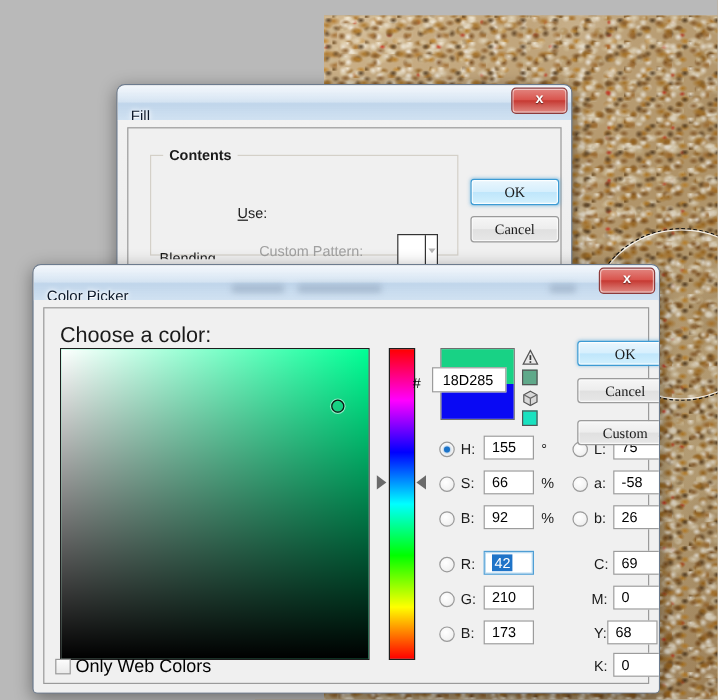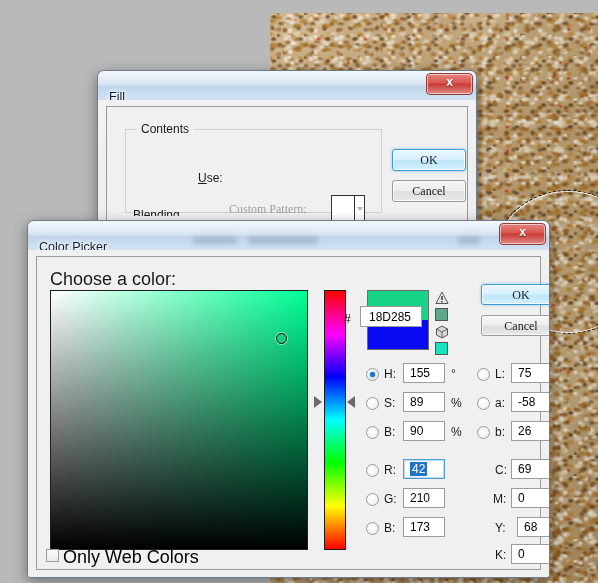--- a/index.html
+++ b/index.html
@@ -135,21 +135,21 @@
   }
   .inner-frame{
     position:absolute;border:1px solid #9a9a9a;background:#f0f0f0;
   }
 
   
   #fill-dialog{left:97px;top:70px;width:378px;height:200px;z-index:10;}
   #fill-dialog .clientarea{background:linear-gradient(to bottom,#f2f2f2,#ebebeb);}
   #fill-inner{left:8px;top:6px;right:8px;bottom:6px;}
   .group-box{
-    position:absolute;border:1px solid #d4d0c8;border-top-color:#d4d0c8;
+    position:absolute;border:1px solid #d4d0c8;border-top-color:#d4d0c8;font-weight:bold;
   }
   .group-legend{
     position:absolute;top:-8px;left:10px;background:#f0f0f0;padding:0 5px;
     font-size:12px;color:#1a1a1a;
   }
   .lbl{position:absolute;font-size:12px;color:#1a1a1a;}
   .lbl.dim{color:#a0a0a0;}
   .combo{
     position:absolute;height:22px;background:#fff;border:1px solid #9c9c9c;
     box-sizing:border-box;
@@ -276,21 +276,21 @@
     background:#fff;border:1px solid #9c9c9c;box-sizing:border-box;
   }
   #hex-field .v{position:absolute;left:8px;top:3px;font-size:12px;}
 
   .cb{
     position:absolute;width:13px;height:13px;box-sizing:border-box;
     border:1px solid #9a9a9a;
     background:linear-gradient(to bottom,#fcfcfc,#eaeaea);
     cursor:pointer;
   }
-  #only-web-label{position:absolute;left:63px;top:547px;font-size:18px;}
+  #only-web-label{position:absolute;left:63px;top:547px;font-size:15px;}
 
   
   #blending-peek{
     position:absolute;left:133px;top:208px;font-size:12px;color:#1a1a1a;
     z-index:11;clip-path:inset(0 0 42% 0);text-decoration:underline;
   }
   
   .glass-ghost{
     position:absolute;background:rgba(90,110,135,.30);filter:blur(2.6px);
     border-radius:2px;pointer-events:none;
@@ -320,21 +320,21 @@
 
       <div class="group-box" style="left:18px;top:22px;width:255px;height:82px;">
         <div class="group-legend">Contents</div>
       </div>
 
       <div class="lbl" style="left:91px;top:64px;">
         <span style="text-decoration:underline">U</span><span>se:</span>
       </div>
 
 
-      <div class="lbl dim" style="left:122px;top:95px;font-family:Liberation Serif, serif;">Custom Pattern:</div>
+      <div class="lbl dim" style="left:109px;top:95px;">Custom Pattern:</div>
 
       <div class="patternbox" style="left:224px;top:88px;">
         <div class="sep"></div>
         <div class="arrow"></div>
       </div>
 
       <div class="btn default" style="left:285px;top:42px;width:74px;height:22px;padding-top:4px;">
         <span>OK</span>
       </div>
       <div class="btn" style="left:285px;top:73px;width:74px;height:22px;padding-top:4px;">
@@ -398,28 +398,28 @@
       <div class="radio on" style="left:329px;top:111px;"></div>
       <div class="rowlabel" style="left:347px;top:110px;">H:</div>
       <div class="numfield" style="left:366px;top:106px;">
         <div class="v">155</div>
       </div>
       <div class="unit" style="left:414px;top:110px;">°</div>
 
       <div class="radio" style="left:329px;top:140px;"></div>
       <div class="rowlabel" style="left:347px;top:139px;">S:</div>
       <div class="numfield" style="left:366px;top:135px;">
-        <div class="v">89</div>
+        <div class="v">66</div>
       </div>
       <div class="unit" style="left:414px;top:139px;">%</div>
 
       <div class="radio" style="left:329px;top:169px;"></div>
       <div class="rowlabel" style="left:347px;top:168px;">B:</div>
       <div class="numfield" style="left:366px;top:164px;">
-        <div class="v">90</div>
+        <div class="v">92</div>
       </div>
       <div class="unit" style="left:414px;top:168px;">%</div>
 
       <div class="radio" style="left:440px;top:111px;"></div>
       <div class="rowlabel" style="left:458px;top:110px;">L:</div>
       <div class="numfield" style="left:474px;top:106px;text-decoration:underline;">
         <div class="v">75</div>
       </div>
 
       <div class="radio" style="left:440px;top:140px;"></div>
@@ -456,34 +456,37 @@
       <div class="numfield" style="left:474px;top:202px;">
         <div class="v">69</div>
       </div>
 
       <div class="rowlabel" style="left:456px;top:235px;">M:</div>
       <div class="numfield" style="left:474px;top:231px;">
         <div class="v">0</div>
       </div>
 
       <div class="rowlabel" style="left:458px;top:264px;">Y:</div>
-      <div class="numfield" style="left:480px;top:260px;">
+      <div class="numfield" style="left:469px;top:260px;">
         <div class="v">68</div>
       </div>
 
       <div class="rowlabel" style="left:458px;top:291px;">K:</div>
       <div class="numfield" style="left:474px;top:287px;">
         <div class="v">0</div>
       </div>
 
       <div class="btn default" style="left:444px;top:27px;width:80px;height:21px;padding-top:4px;">
         <span>OK</span>
       </div>
       <div class="btn" style="left:444px;top:58px;width:80px;height:21px;padding-top:4px;">
         <span>Cancel</span>
+      </div>
+      <div class="btn" style="left:444px;top:93px;width:80px;height:21px;padding-top:4px;">
+        <span>Custom</span>
       </div>
 
     </div>
   </div>
 </div>
 
 <div id="hex-hash" style="z-index:25;">#</div>
 <div id="hex-field" style="z-index:25;">
   <div class="v">18D285</div>
 </div>

